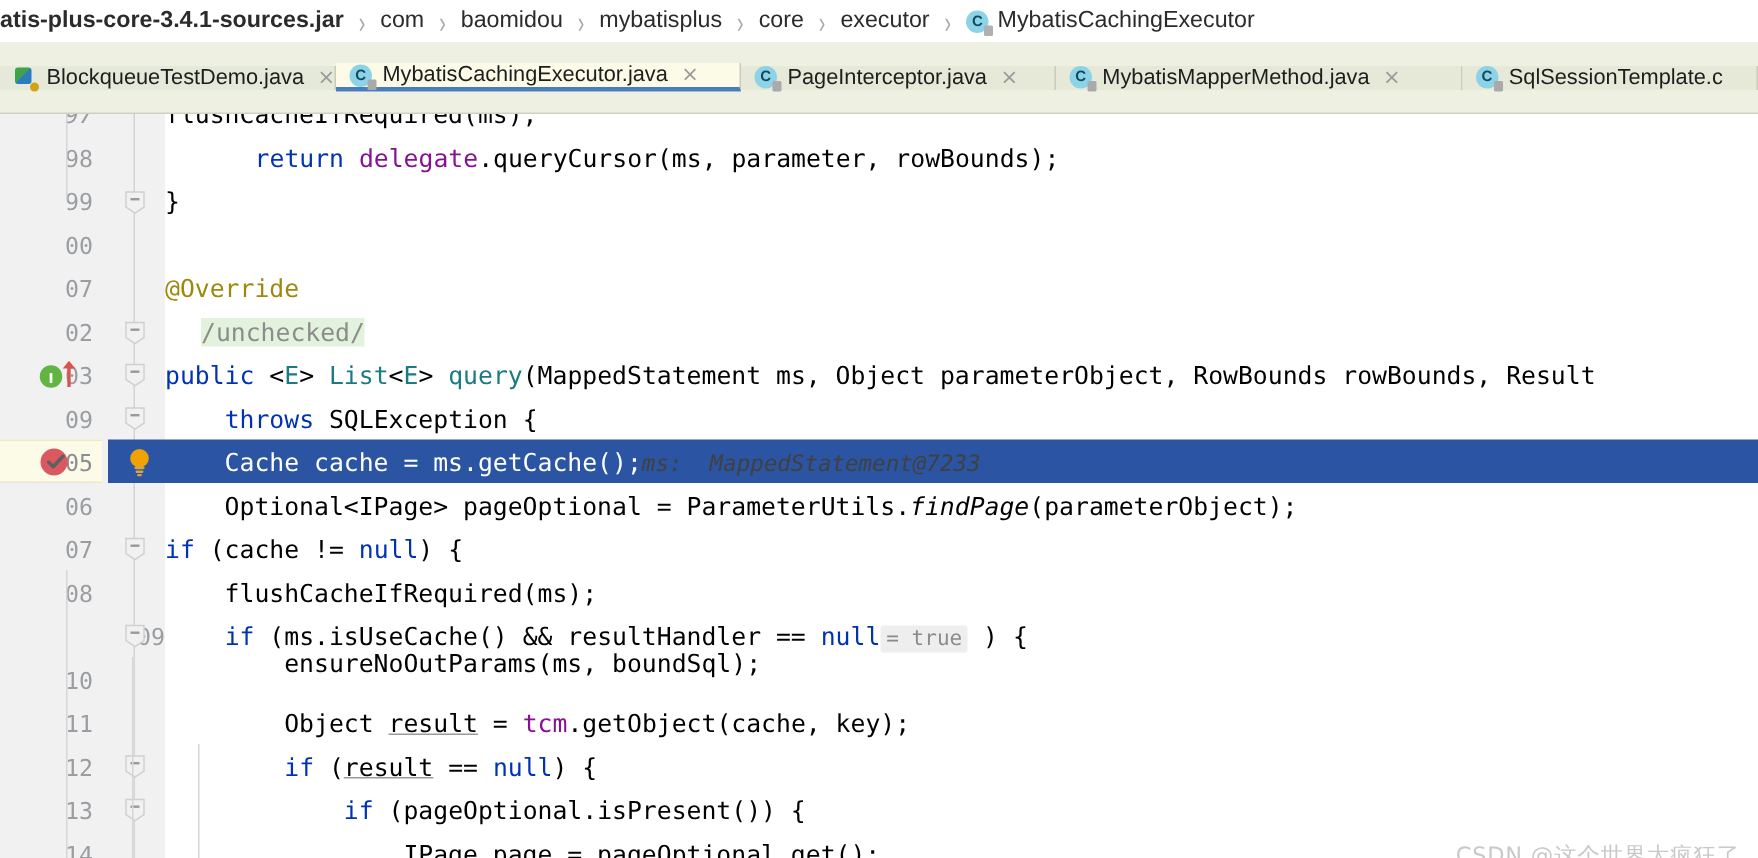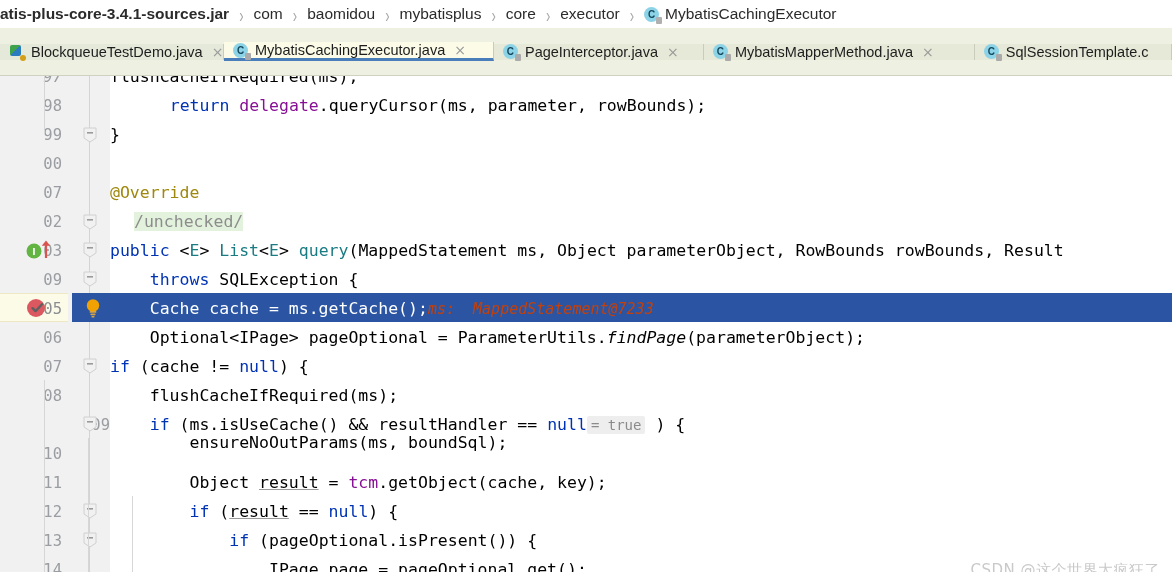--- a/index.html
+++ b/index.html
@@ -252,21 +252,21 @@
   .anno { color: #9e880d; }
   .cmt-hl { background: #e3f2dd; color: #8c8c8c; }
   .italic { font-style: italic; }
   .uline { text-decoration: underline; text-decoration-color: #9a9a9a; }
 
   .inline-hint {
     color: #9a9a9a;
     font-style: italic;
     font-size: 15px;
   }
-  .inline-hint.on-sel { color: #c2410c; }
+  .inline-hint.on-sel { color: #404040; }
   .value-hint {
     background: #eeeeee;
     color: #8b8b8b;
     font-size: 14px;
     font-style: normal;
     padding: 1px 4px;
     border-radius: 2px;
   }
 
   

